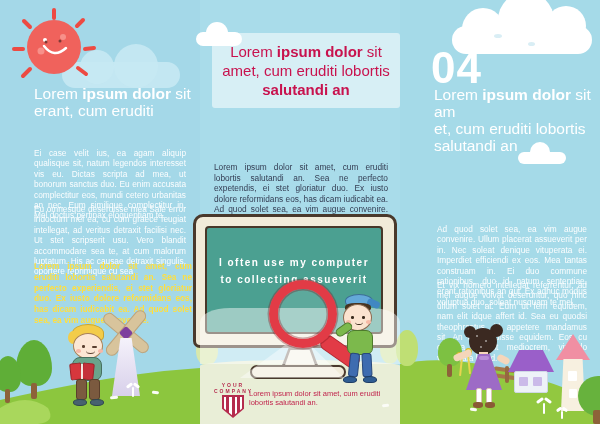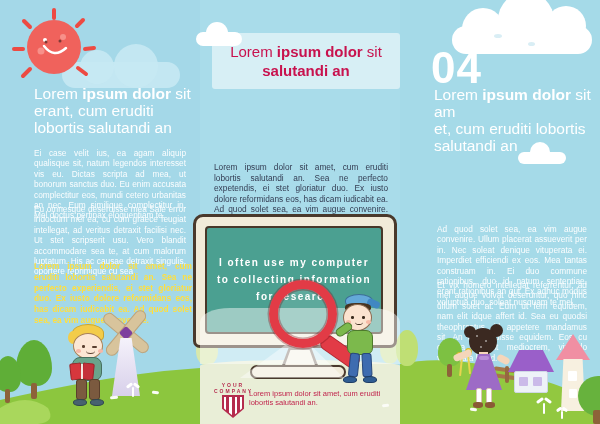--- a/index.html
+++ b/index.html
@@ -82,28 +82,28 @@
     <div class="abs" style="left:78px;top:42px;width:7px;height:4px;background:#d9eef5;border-radius:50%;"></div>
   </div>
   <div class="abs" style="left:518px;top:142px;width:50px;height:24px;z-index:2;">
     <div class="abs cloud-white" style="left:0;top:10px;width:48px;height:12px;"></div>
     <div class="abs cloud-bump" style="left:12px;top:0;width:20px;height:20px;"></div>
   </div>
 
   <div class="abs panel-heading" style="left:34px;top:85px;width:170px;z-index:5;">
     <div><span>Lorem </span><b>ipsum dolor</b><span> sit</span></div>
     <div>erant, cum eruditi</div>
-    <div>lobortis salutandi an</div>
   </div>
   <div class="abs body-para" style="left:34px;top:204px;width:152px;z-index:5;">Eu omnesque deseruisse mea Sale error indoctum mel ea, cu cum graece feugiat intellegat, ad veritus detraxit facilisi nec. Ut stet scripserit usu. Vero blandit accommodare sea te, at cum malorum luptatum. His ac causae detraxit singulis, oportere reprimique cu sea.</div>
   <div class="abs body-para" style="left:34px;top:148px;width:152px;z-index:5;">Ei case velit ius, ea agam aliquip qualisque sit, natum legendos interesset vis eu. Dictas scripta ad mea, ut bonorum sanctus duo. Eu enim accusata complectitur eos, mundi cetero urbanitas an nec. Eum similique complectitur in. Mel doctus pertinax eloquentiam te.</div>
   <div class="abs hl-para" style="left:34px;top:261px;width:158px;z-index:5;">Lorem ipsum dolor sit amet, cum eruditi lobortis salutandi an. Sea ne perfecto experiendis, ei stet gloriatur duo. Ex iusto dolore reformidans eos, has dicam iudicabit ea. Ad quod solet sea, ea vim augue convenire.</div>
 
   <div class="abs center-box" style="left:212px;top:33px;width:176px;z-index:5;">
     <div><span>Lorem </span><b>ipsum dolor</b><span> sit</span></div>
+    <div>amet, cum eruditi lobortis</div>
     <div><b>salutandi an</b></div>
   </div>
   <div class="abs intro-para" style="left:214px;top:162px;width:174px;z-index:5;">Lorem ipsum dolor sit amet, cum eruditi lobortis salutandi an. Sea ne perfecto expetendis, ei stet gloriatur duo. Ex iusto dolore reformidans eos, has dicam iudicabit ea. Ad quod solet sea, ea vim augue convenire. Ullum placerat assueverit per in.</div>
 
   <div class="abs panel-number" style="left:431px;top:46px;z-index:5;">04</div>
   <div class="abs panel-heading" style="left:434px;top:86px;width:175px;z-index:5;">
     <div><span>Lorem </span><b>ipsum dolor</b><span> sit am</span></div>
     <div>et, cum eruditi lobortis</div>
     <div>salutandi an</div>
   </div>
@@ -121,22 +121,21 @@
   <div class="abs" style="left:196px;top:336px;width:22px;height:30px;background:#d8e8ac;border-radius:50%;z-index:9;"></div>
   <div class="abs" style="left:380px;top:334px;width:20px;height:30px;background:#d3e6a6;border-radius:50%;z-index:9;"></div>
 
   <div class="abs" style="left:200px;top:360px;width:200px;height:64px;background:#e9eed7;border-radius:100% 100% 0 0 / 12px 12px 0 0;z-index:11;"></div>
 
   <div class="abs" style="left:188px;top:212px;width:216px;height:172px;z-index:12;">
     <div class="abs outline" style="left:5px;top:2px;width:204px;height:134px;background:#f1ebd9;border:3px solid #4a392c;border-radius:10px 10px 7px 7px;"></div>
     <div class="abs outline" style="left:17px;top:14px;width:178px;height:108px;background:#4ba091;border:2px solid #473729;border-radius:4px;">
       <div class="screen-text" style="padding-top:26px;">
         <div>I often use my computer</div>
-        <div>to collecting information</div>
-        <div>for research</div>
+        <div>to collecting assueverit</div>
       </div>
     </div>
     <div class="abs" style="left:93px;top:136px;width:38px;height:20px;background:#4a392c;clip-path:polygon(20% 0,80% 0,100% 100%,0 100%);">
       <div class="abs" style="left:3px;top:2px;width:32px;height:18px;background:#f1ebd9;clip-path:polygon(20% 0,80% 0,100% 100%,0 100%);"></div>
     </div>
     <div class="abs outline" style="left:62px;top:153px;width:96px;height:14px;background:#f1ebd9;border:2.5px solid #4a392c;border-radius:8px;"></div>
   </div>
 
   <div class="abs" style="left:200px;top:308px;width:200px;height:56px;background:rgba(255,255,255,0.46);border-radius:30px 30px 0 0 / 14px 14px 0 0;z-index:13;"></div>
 

